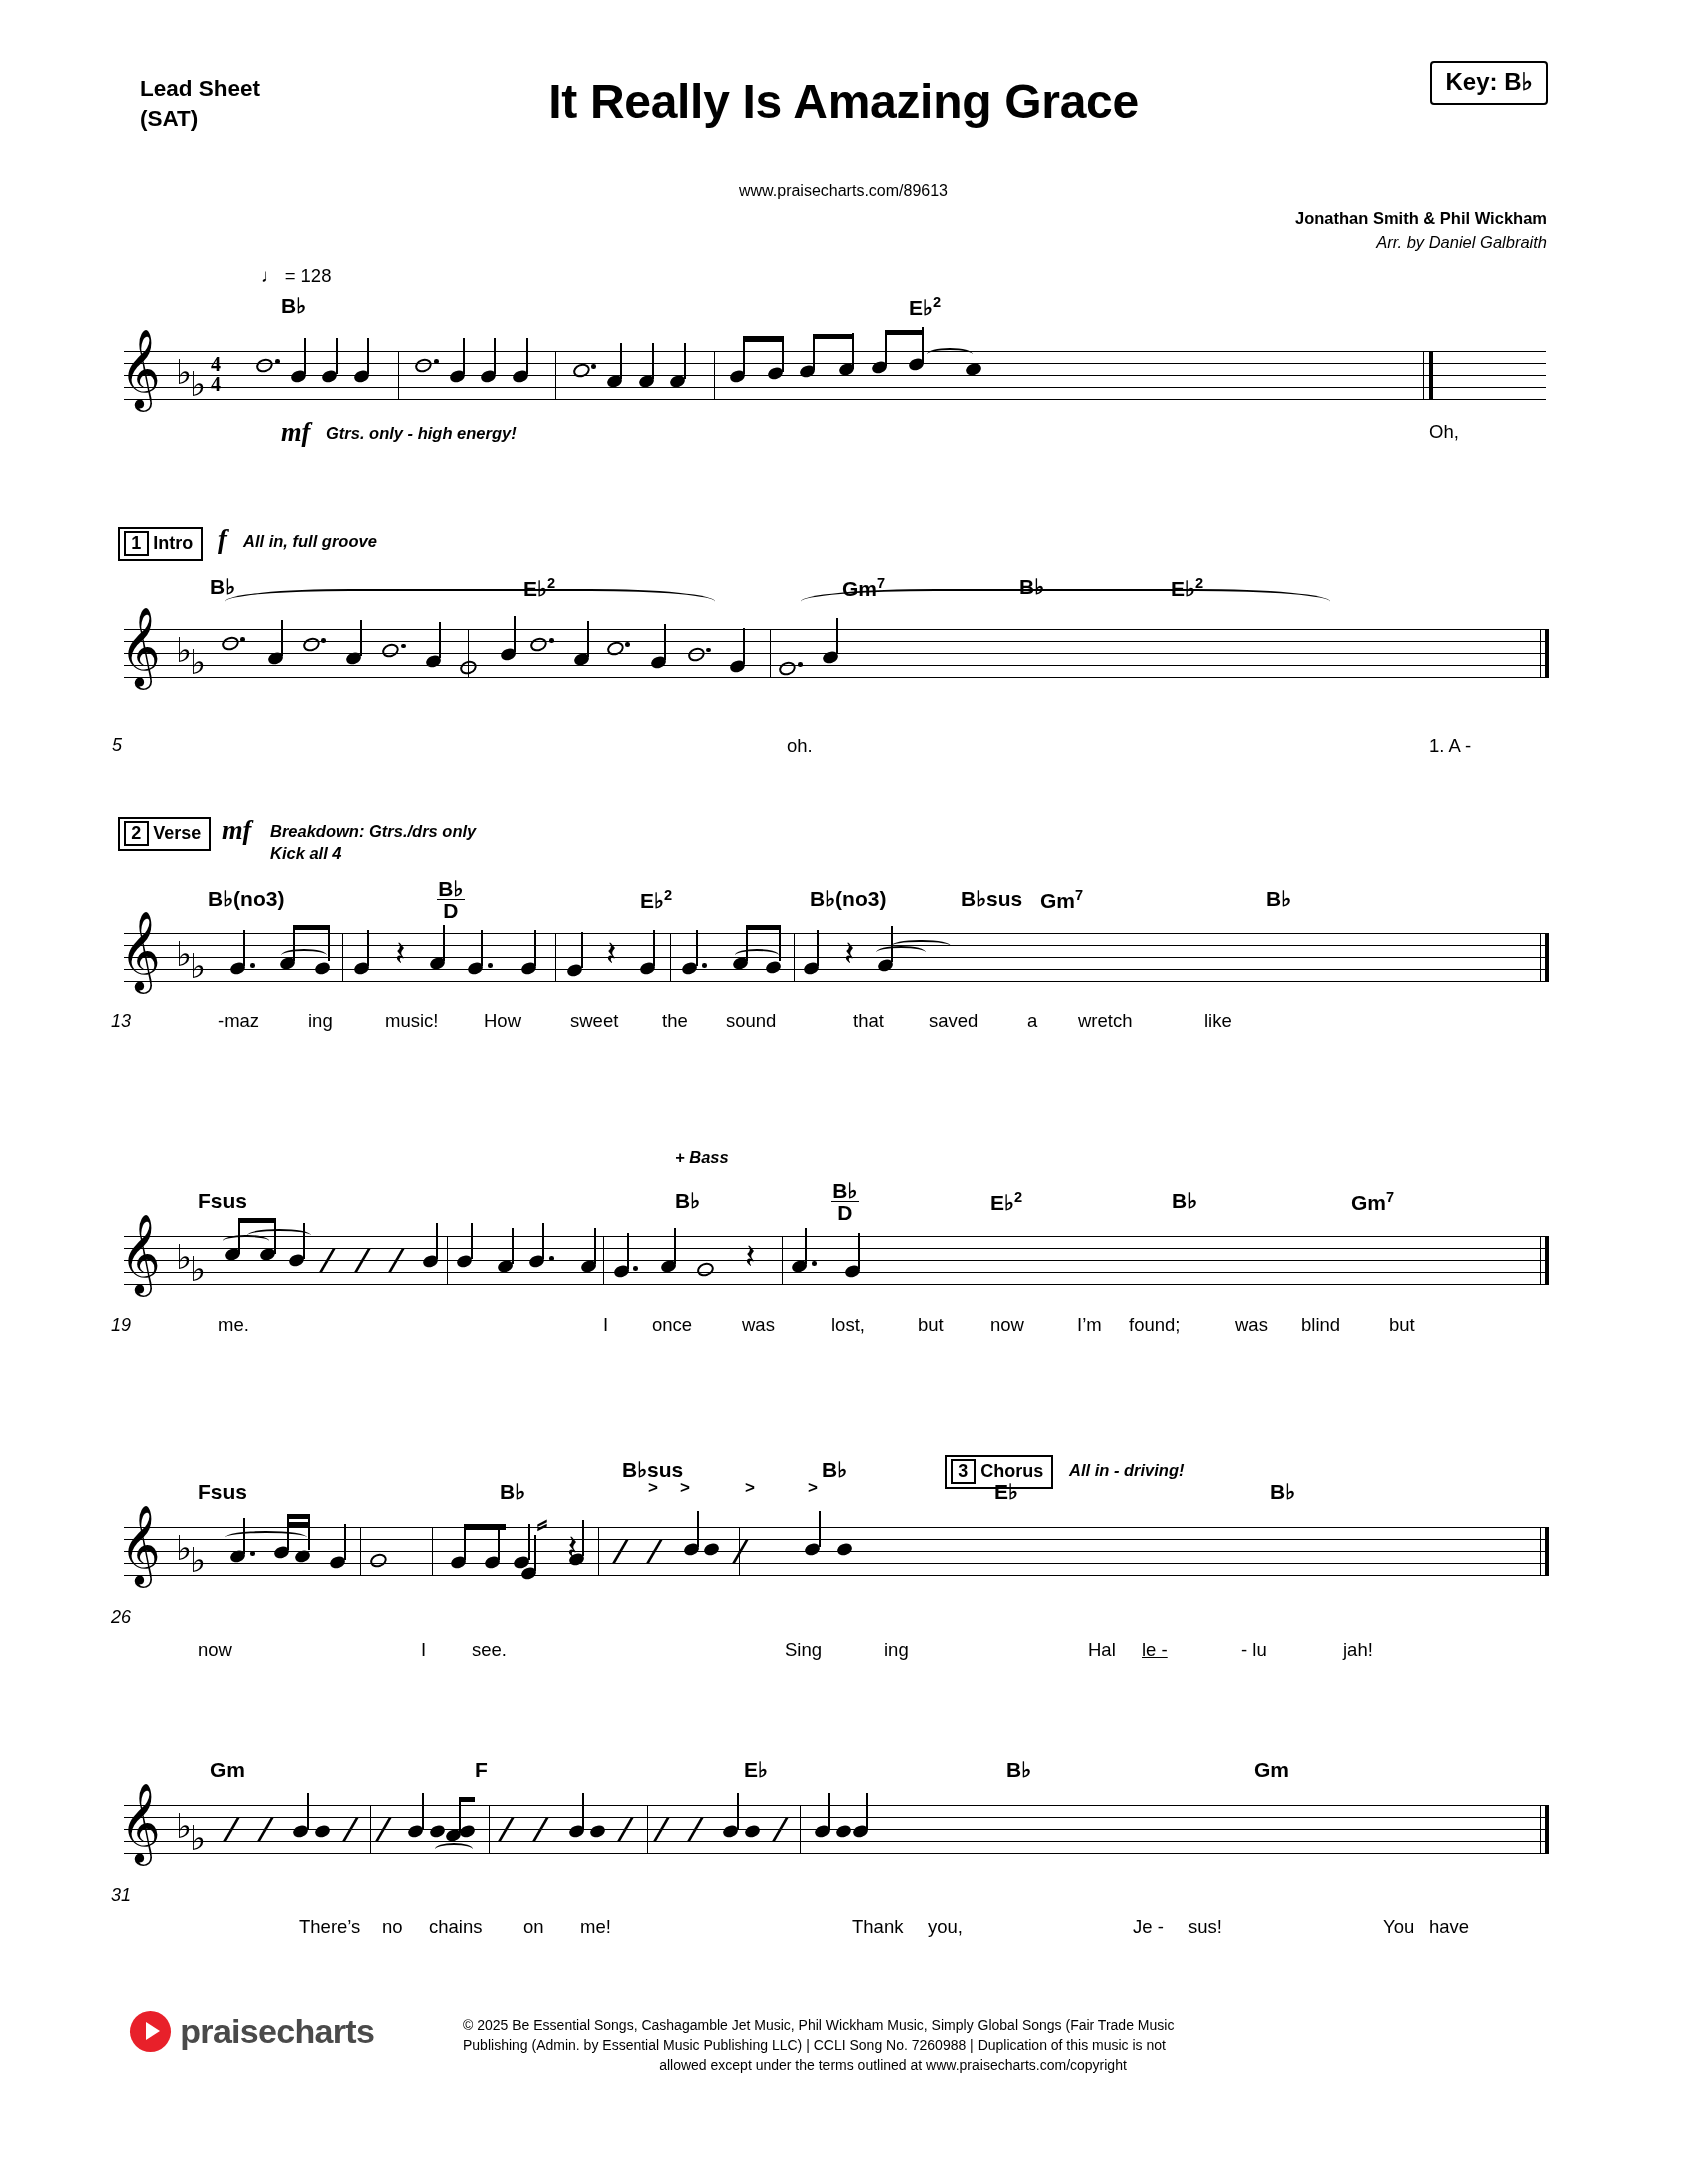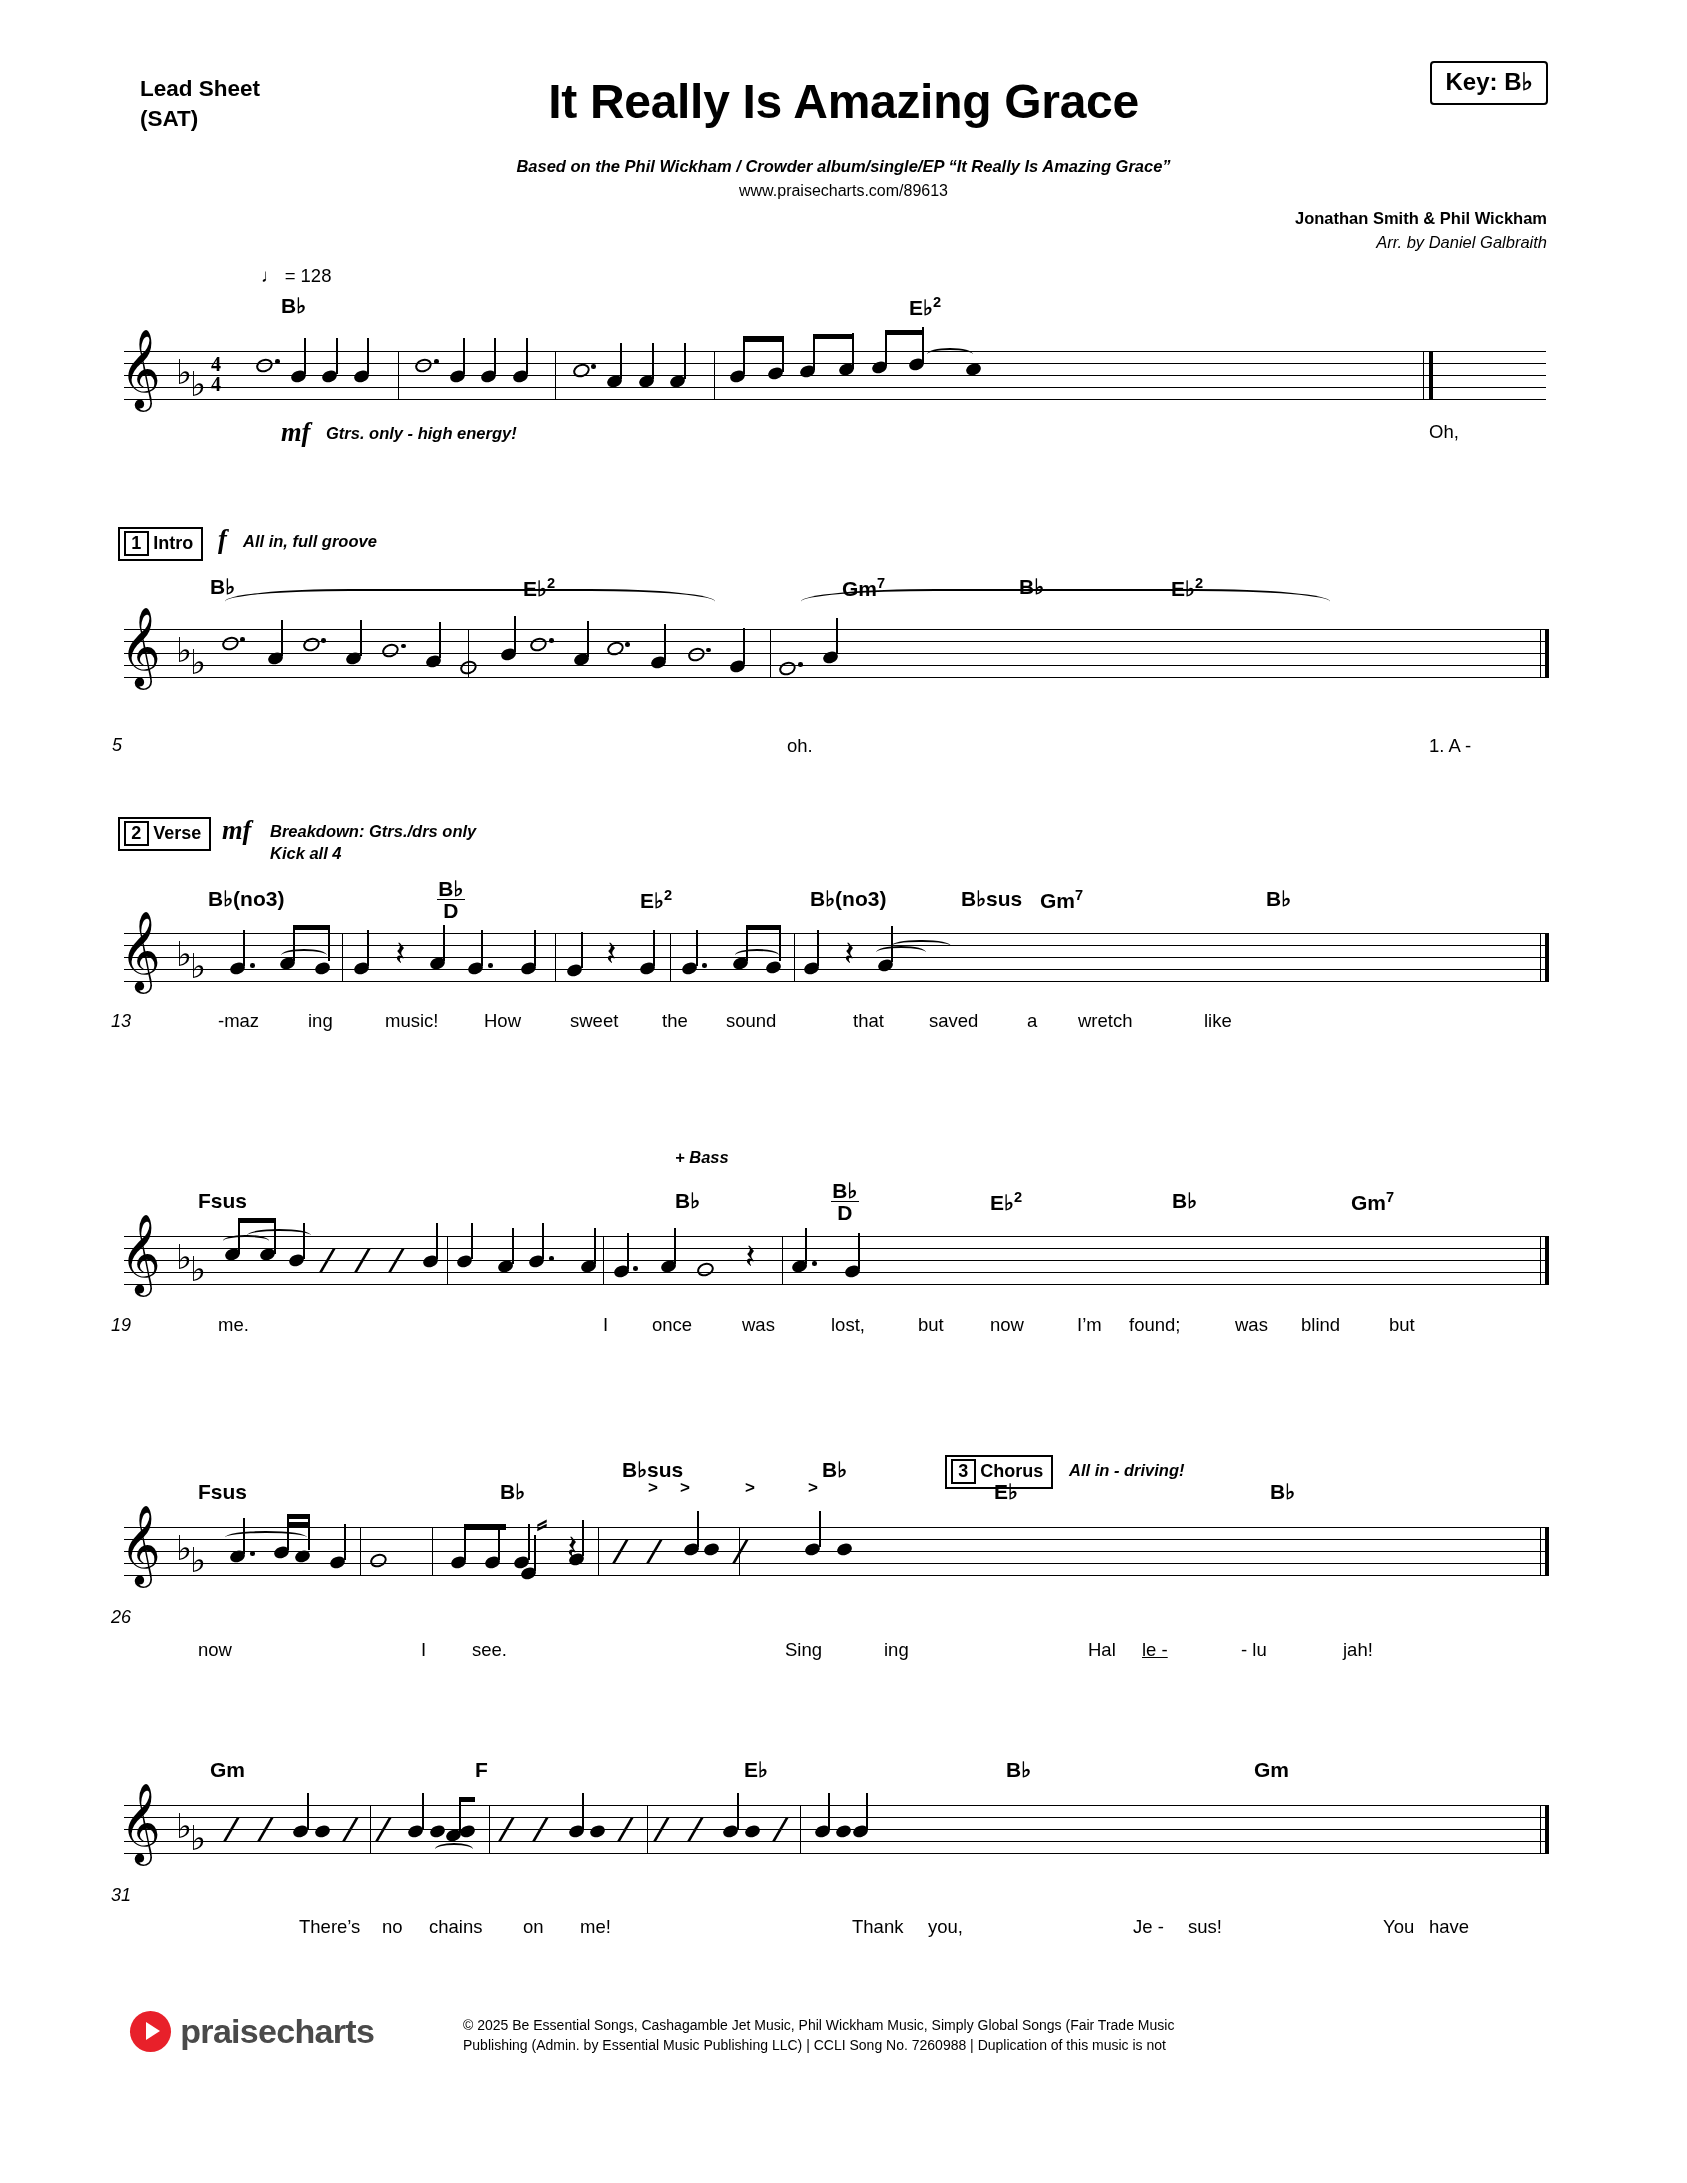--- a/index.html
+++ b/index.html
@@ -315,21 +315,20 @@
 <body>
 
 <div class="page">
 
   <div class="lead-sheet-label">
     <span>Lead Sheet</span>
     <span class="sub">(SAT)</span>
   </div>
 
   <div class="title">It Really Is Amazing Grace</div>
-  <div class="subtitle1">Based on the Phil Wickham / Crowder album/single/EP “It Really Is Amazing Grace”</div>
   <div class="subtitle2">www.praisecharts.com/89613</div>
   <div class="writers">Jonathan Smith &amp; Phil Wickham</div>
   <div class="arranger">Arr. by Daniel Galbraith</div>
   <div class="key-box">Key: B♭</div>
 
   <div class="system" style="top:265px;">
     <div class="tempo" style="left:261px; top:0px;">♩ = 128</div>
 
     <div class="chord" style="left:281px; top:29px;">B<span>♭</span></div>
     <div class="chord" style="left:909px; top:29px;">E<span>♭</span><sup>2</sup></div>
@@ -845,16 +844,17 @@
   </div>
 
   <div class="footer-logo">
     <span class="mark"></span>
     <span class="word">praisecharts</span>
   </div>
 
   <div class="copyright">
     <span>© 2025 Be Essential Songs, Cashagamble Jet Music, Phil Wickham Music, Simply Global Songs (Fair Trade Music</span>
     <span class="c2">Publishing (Admin. by Essential Music Publishing LLC)  |  CCLI Song No. 7260988  |  Duplication of this music is not</span>
+    <span class="c3">allowed except under the terms outlined at www.praisecharts.com/copyright</span>
   </div>
 
 </div>
 
 
 </body></html>

